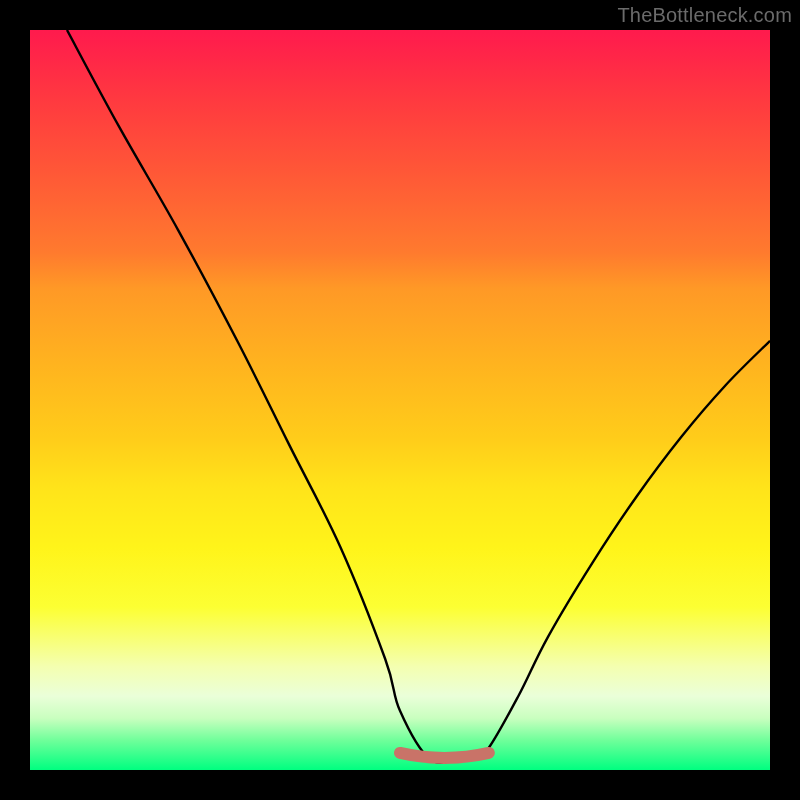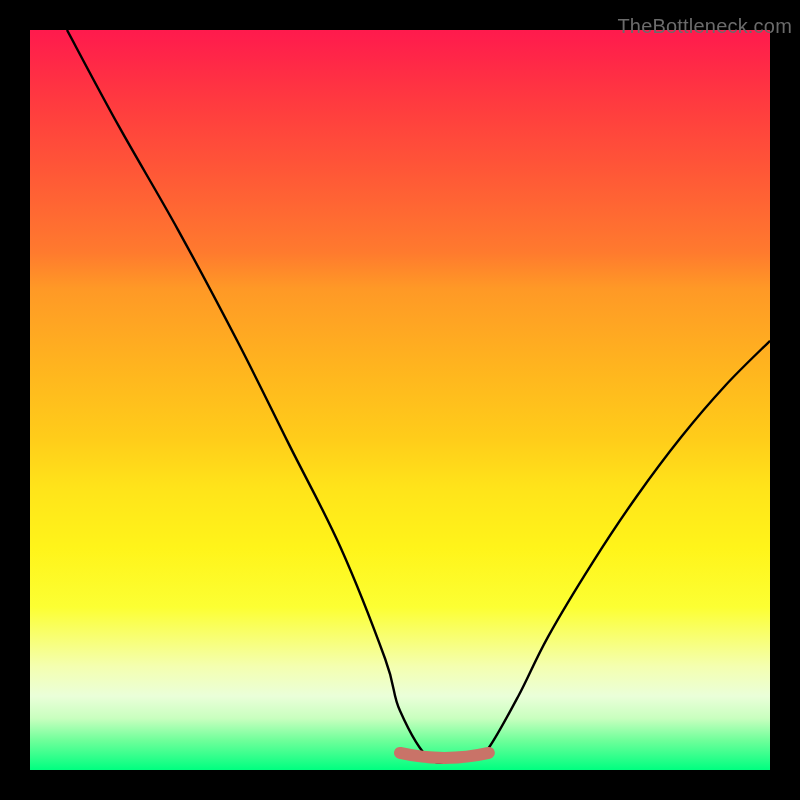--- a/index.html
+++ b/index.html
@@ -49,21 +49,21 @@
     );
   }
   svg.curve {
     position: absolute;
     inset: 0;
     width: 740px;
     height: 740px;
   }
   .watermark {
     position: absolute;
-    top: 15px;
+    top: 4px;
     right: 8px;
     color: #6b6b6b;
     font-size: 20px;
     font-weight: 500;
     letter-spacing: 0.2px;
   }
 </style>
 </head>
 <body>
 

